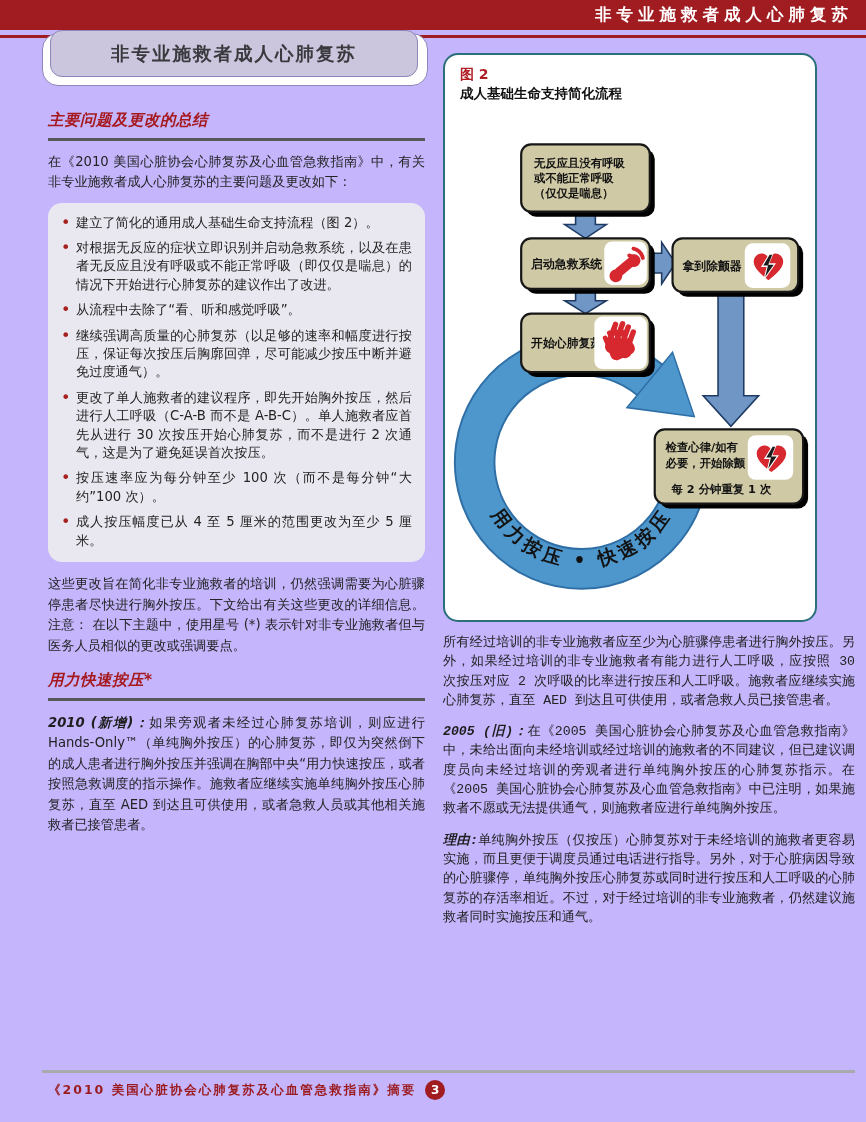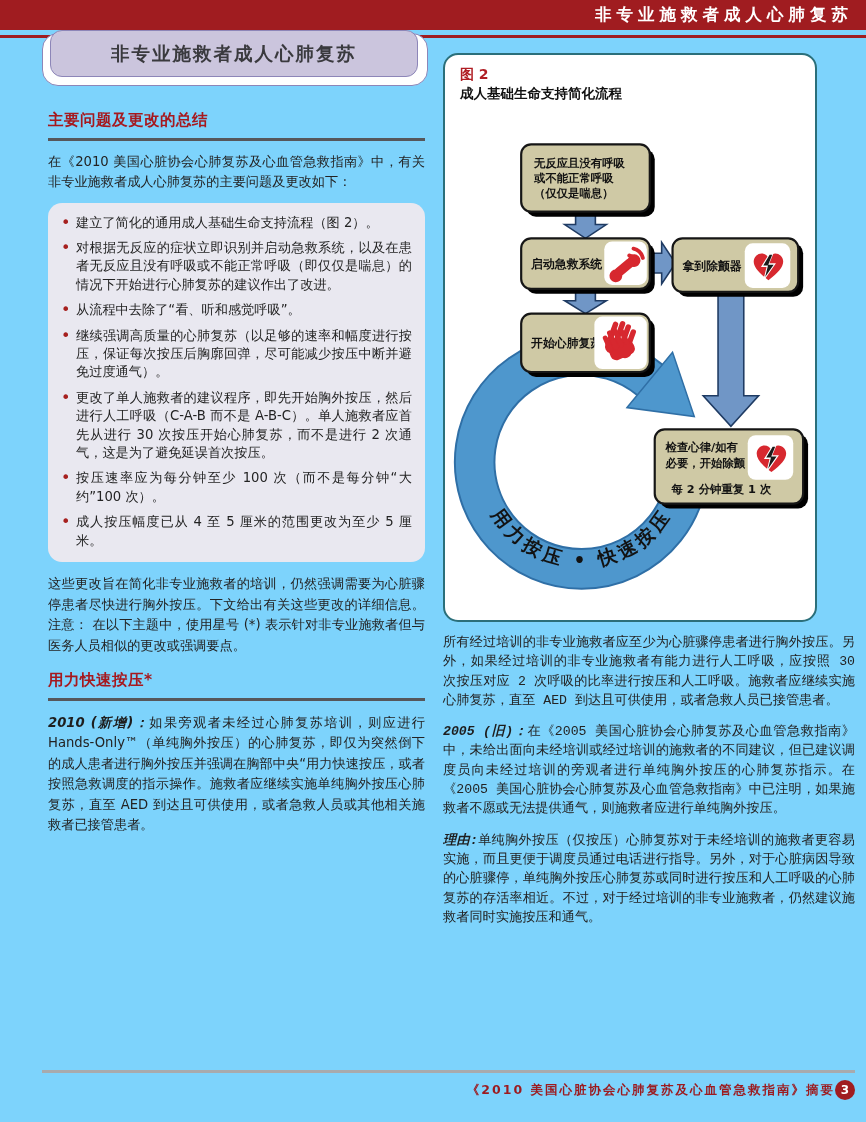--- a/index.html
+++ b/index.html
@@ -1,37 +1,37 @@
 <!DOCTYPE html>
 <html><head>
 <meta charset="utf-8">
 <style>
   html,body{margin:0;padding:0;background:#fff;}
-  #page{position:relative;width:866px;height:1122px;background:#7dd3fc;overflow:hidden;
+  #page{position:relative;width:866px;height:1122px;background:#c4b5fd;overflow:hidden;
         font-family:"DejaVu Sans","Liberation Sans",sans-serif;color:#222;}
 
   
   .header-bar{position:absolute;left:0;top:0;width:866px;height:30px;background:#A01C20;
               display:flex;align-items:center;justify-content:flex-end;box-sizing:border-box;padding-right:13px;}
   .header-title{color:#fff;font-weight:bold;font-size:16.5px;letter-spacing:5px;white-space:nowrap;}
   .header-rule{position:absolute;left:0;top:35px;width:866px;height:2.5px;background:#A01C20;}
 
   
   .titlebox-outer{position:absolute;left:42px;top:33px;width:386px;height:53px;background:#fff;
                   border:1.6px solid #8D86B8;border-radius:16px;box-sizing:border-box;}
   .titlebox-inner{position:absolute;left:50px;top:30px;width:368px;height:47px;background:#CBC5DD;
                   border:1.6px solid #8D86B8;border-radius:12px;box-sizing:border-box;
                   display:flex;align-items:center;justify-content:center;}
   .titlebox-inner span{font-size:18.5px;font-weight:bold;color:#3A3A3E;letter-spacing:2px;}
 
   
   .col-left{position:absolute;left:48px;top:110px;width:377px;}
   .col-right{position:absolute;left:443px;top:633px;width:412px;font-family:Liberation Mono, monospace;}
 
-  .section-heading{color:#A6191E;font-weight:bold;font-size:15.5px;margin:0;letter-spacing:.5px;}
+  .section-heading{color:#A6191E;font-style:italic;font-weight:bold;font-size:15.5px;margin:0;letter-spacing:.5px;}
   .rule-dark{height:2.5px;background:#56575B;margin-top:7px;}
   .mt{margin-top:14px;}
 
   .body{font-size:13.2px;line-height:20.5px;margin:0;text-align:justify;color:#232323;}
   .col-right .body{line-height:19.3px;}
   .intro{margin-top:11px;}
   .closing{margin-top:12px;}
   .para-lead{margin-top:12px;}
   .lead{font-weight:bold;font-style:italic;color:#1e1e1e;}
 
@@ -44,21 +44,21 @@
   
   .figure-box{position:absolute;left:443px;top:53px;width:374px;height:569px;background:#fff;
               border:2px solid #2B6F7A;border-radius:15px;box-sizing:border-box;}
   .fig-label{color:#B01E24;font-weight:bold;font-size:14px;margin:11px 0 1px 15px;}
   .fig-title{font-weight:bold;font-size:13.5px;color:#111;margin-left:15px;}
   .flow-svg{position:absolute;left:0;top:75px;}
   .flow-svg text{font-family:"DejaVu Sans","Liberation Sans",sans-serif;font-weight:bold;fill:#121212;}
 
   
   .footer-rule{position:absolute;left:42px;top:1070px;width:813px;height:2.5px;background:#A8AAAD;}
-  .footer-row{position:absolute;left:48px;top:1080px;width:807px;display:flex;justify-content:flex-end;align-items:center;}
+  .footer-row{position:absolute;left:48px;top:1080px;width:807px;display:flex;justify-content:flex-start;align-items:center;gap:9px;}
   .footer-text{color:#9C1B1F;font-weight:bold;font-size:12.5px;letter-spacing:2px;}
   .page-badge{width:20px;height:20px;border-radius:50%;background:#A01C20;color:#fff;font-size:12px;font-weight:bold;
               display:flex;align-items:center;justify-content:center;}
 </style>
 </head>
 <body>
 
 <div id="page">
 
   <div class="header-bar">

